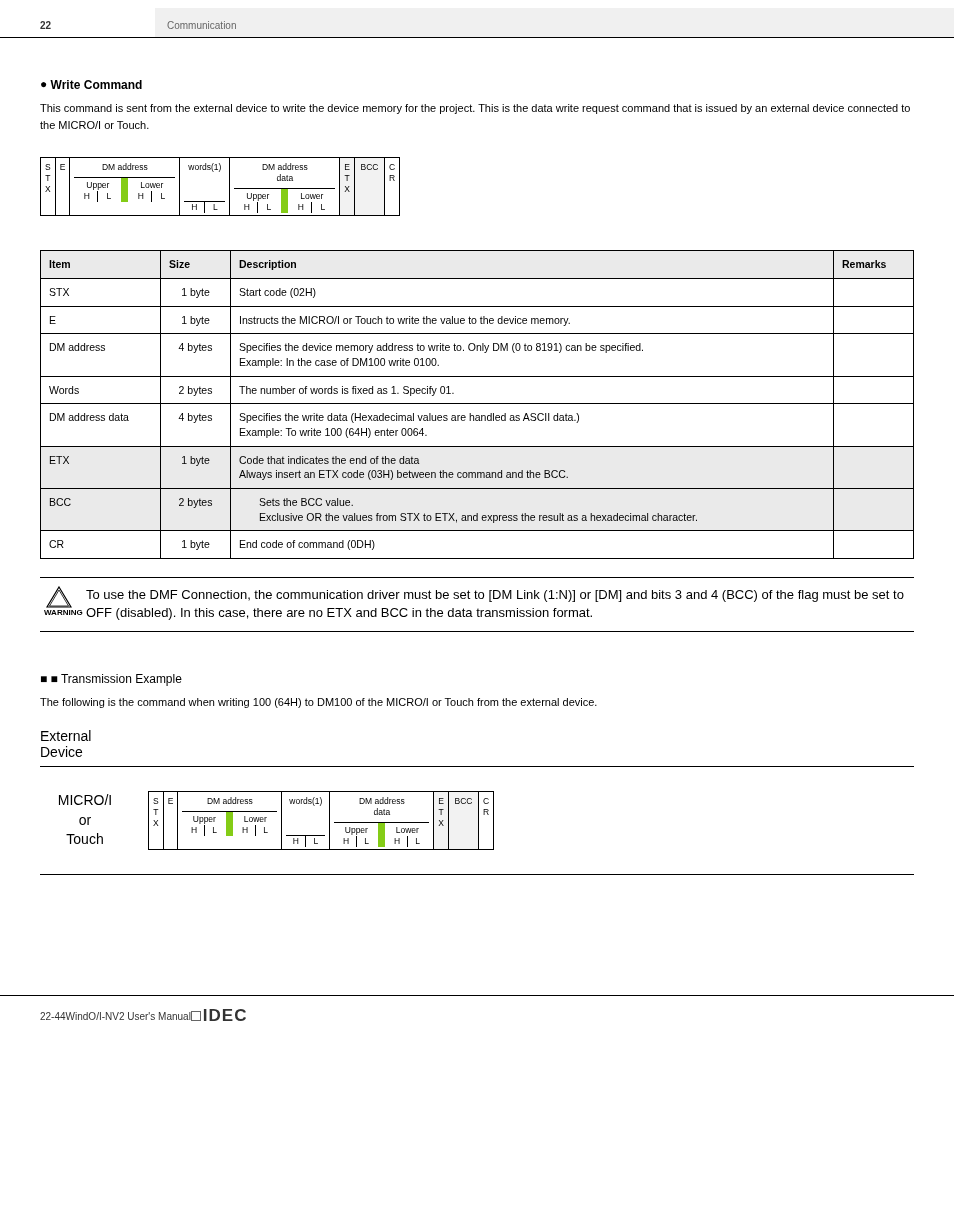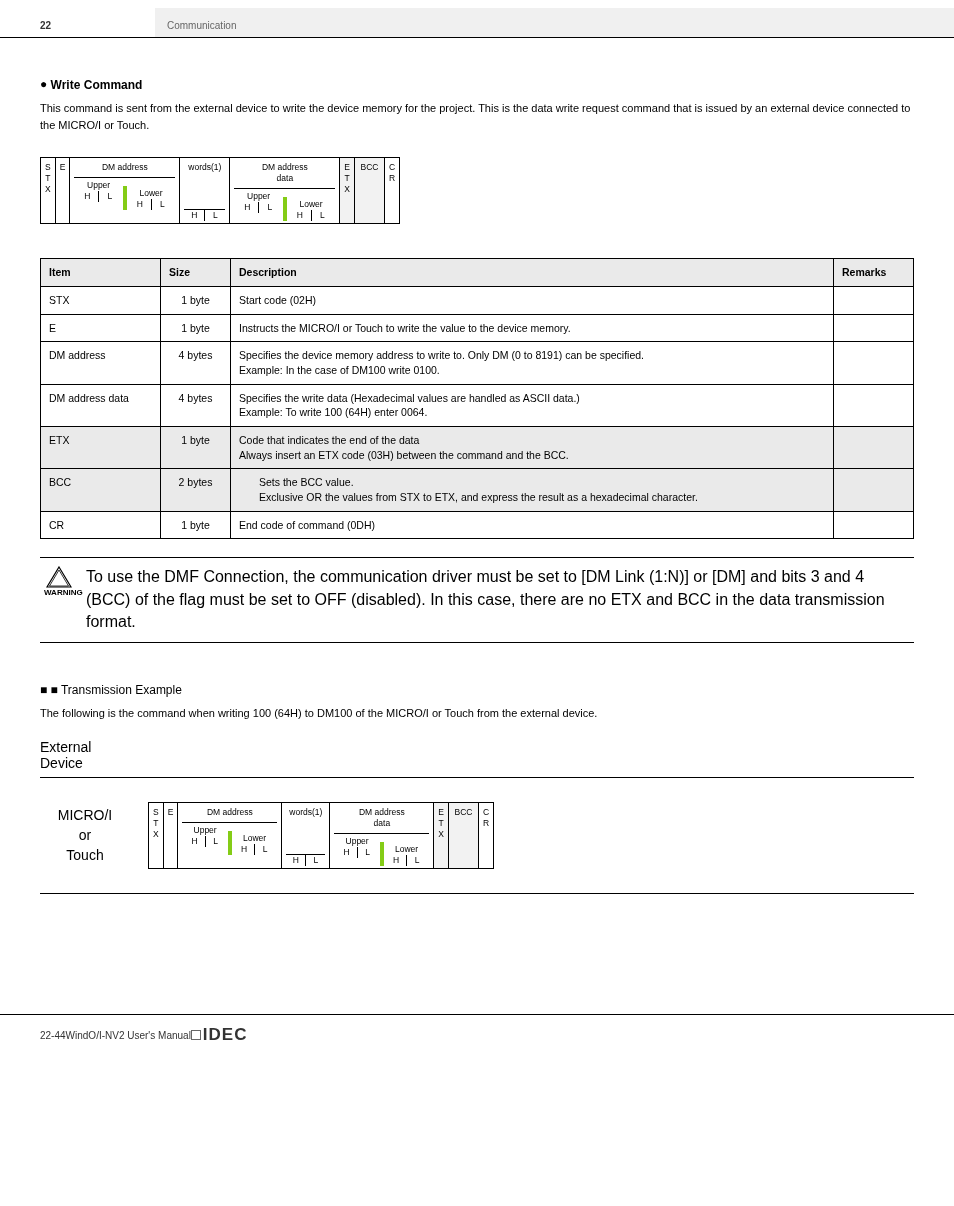--- a/index.html
+++ b/index.html
@@ -62,21 +62,21 @@
   .frame .sub-row {
     display: flex;
     border-top: 1px solid #000;
     margin-top: 4px;
   }
   .frame .sub-row > div {
     flex: 1;
     padding: 2px 2px 0 2px;
     text-align: center;
   }
-  .frame .sub-row > div + div { border-left: 4px solid #84cc16; margin-top: 8px; }
+  .frame .sub-row > div + div { border-left: 7px solid #84cc16; }
   .frame .hl {
     display: flex;
   }
   .frame .hl > div { flex: 1; text-align: center; }
   .frame .hl > div + div { border-left: 1px solid #000; }
 
   
   table.desc {
     width: 100%;
     border-collapse: collapse;
@@ -104,21 +104,21 @@
     margin: 18px 0 30px 0;
   }
   .warning-icon {
     width: 30px;
     font-size: 8px;
     text-align: center;
     font-weight: bold;
     line-height: 1;
   }
   .warning-icon svg { display: block; margin: 0 auto 1px auto; }
-  .warning-text { flex: 1; font-size: 16px; line-height: 1.4; }
+  .warning-text { flex: 1; font-size: 13px; line-height: 1.4; }
 
   .comm-row {
     border-top: 1px solid #000;
     border-bottom: 1px solid #000;
     padding: 24px 0;
     display: flex;
     align-items: center;
     gap: 18px;
   }
   .comm-label {
@@ -248,20 +248,26 @@
         <td>E</td>
         <td class="size">1 byte</td>
         <td style="white-space: pre-line;">Instructs the MICRO/I or Touch to write the value to the device memory.</td>
         <td></td>
       </tr>
       <tr>
         <td>DM address</td>
         <td class="size">4 bytes</td>
         <td style="white-space: pre-line;">Specifies the device memory address to write to. Only DM (0 to 8191) can be specified.
 Example: In the case of DM100 write 0100.</td>
+        <td></td>
+      </tr>
+      <tr>
+        <td>Words</td>
+        <td class="size">2 bytes</td>
+        <td style="white-space: pre-line;">The number of words is fixed as 1. Specify 01.</td>
         <td></td>
       </tr>
       <tr>
         <td>DM address data</td>
         <td class="size">4 bytes</td>
         <td style="white-space: pre-line;">Specifies the write data (Hexadecimal values are handled as ASCII data.)
 Example: To write 100 (64H) enter 0064.</td>
         <td></td>
       </tr>
       <tr>

